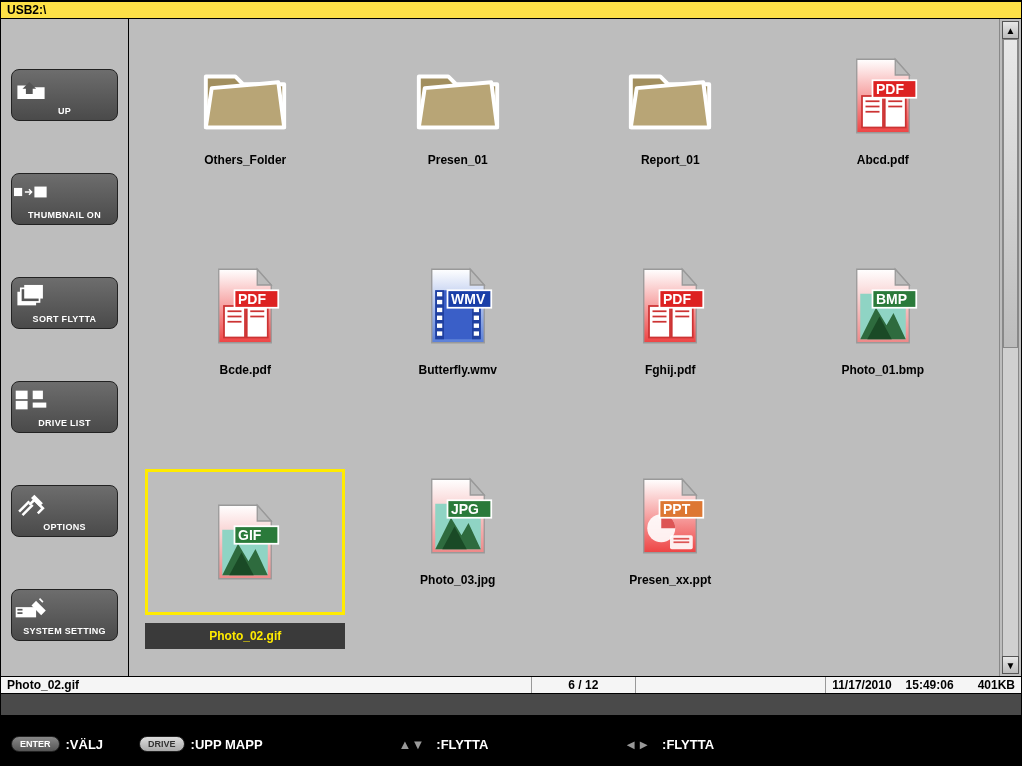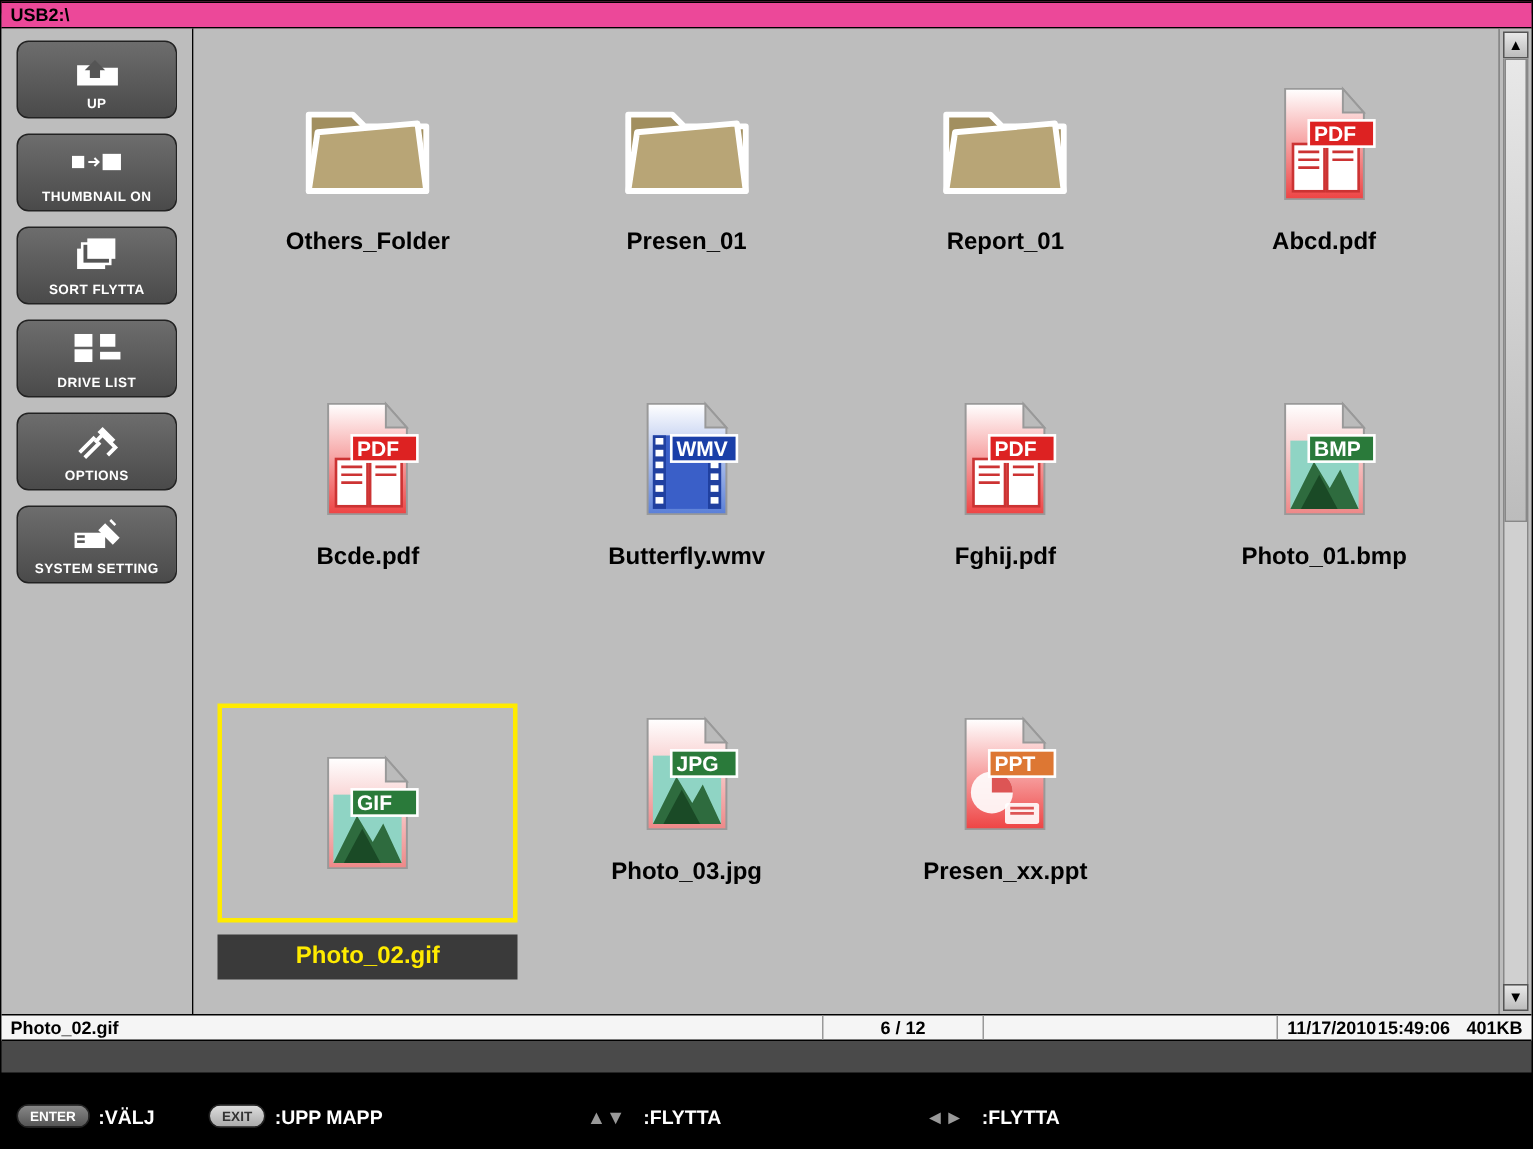--- a/index.html
+++ b/index.html
@@ -1,41 +1,41 @@
 <!DOCTYPE html>
 <html><head>
 <meta charset="utf-8">
 <style>
   * { box-sizing: border-box; margin: 0; padding: 0; font-family: Arial, Helvetica, sans-serif; }
   body { background: #000; width: 1022px; height: 766px; overflow: hidden; }
   .window { width: 1020px; height: 714px; margin: 1px; background: #4a4a4a; border-radius: 10px 10px 0 0; position: relative; }
   .titlebar { height: 22px; background: linear-gradient(#5b5b5b, #424242); border-radius: 10px 10px 0 0; color: #fff; font-size: 12px; font-weight: bold; padding: 4px 10px; letter-spacing: 0.5px; }
-  .pathbar { height: 18px; background: #ec4899; border: 1px solid #000; border-left:0; border-right:0; font-size: 12px; font-weight: bold; padding: 1px 6px; }
+  .pathbar { height: 18px; background: #fde047; border: 1px solid #000; border-left:0; border-right:0; font-size: 12px; font-weight: bold; padding: 1px 6px; }
   .body { display: flex; height: 657px; }
   .sidebar { width: 128px; background: #bdbdbd; padding: 8px 10px; display: flex; flex-direction: column; gap: 10px; border-right: 1px solid #000; }
-  .sbtn { background: linear-gradient(#6d6d6d,#4a4a4a); border: 1px solid #222; border-radius: 8px; height: 52px; color: #fff; display:flex; flex-direction:column; align-items:center; justify-content:center; gap:4px; cursor:pointer; font-size:9px; font-weight:bold; letter-spacing:0.3px; text-align:center; padding:4px 2px;}
+  .sbtn { background: linear-gradient(#6d6d6d,#4a4a4a); border: 1px solid #222; border-radius: 8px; height: 52px; color: #fff; display:flex; flex-direction:column; justify-content:center; gap:4px; cursor:pointer; font-size:9px; font-weight:bold; letter-spacing:0.3px; text-align:center; padding:4px 2px;margin-top:42px;}
   .sbtn svg { width: 34px; height: 28px; }
   .content-wrap { flex:1; display:flex; }
   .grid { flex:1; background:#bdbdbd; padding: 30px 10px 10px 10px; display:grid; grid-template-columns: repeat(4, 1fr); grid-template-rows: repeat(3, 210px); justify-items:center; align-items:start; overflow:hidden;}
   .item { width: 200px; display:flex; flex-direction:column; align-items:center; gap:8px; cursor:pointer;}
   .icon-box { width:94px; height:94px; display:flex; align-items:center; justify-content:center; }
-  .label { font-size:16px; font-weight:bold; color:#000; text-align:center; padding:2px 6px; width: 200px;}
+  .label { font-size:12px; font-weight:bold; color:#000; text-align:center; padding:2px 6px; width: 200px;}
   .item.selected .sel-frame { border: 3px solid #ffeb00; }
   .sel-frame { width:200px; height:146px; display:flex; align-items:center; justify-content:center; }
   .item.selected .label { background:#3a3a3a; color:#ffeb00; width:200px; padding:6px;}
   .scrollbar { width:22px; background:#bdbdbd; border-left:1px solid #888; display:flex; flex-direction:column; align-items:stretch; padding:2px;}
   .scroll-btn { height:18px; background:linear-gradient(#e8e8e8,#bcbcbc); border:1px solid #555; display:flex; align-items:center; justify-content:center; cursor:pointer; font-size:10px;}
   .scroll-track { flex:1; background:#d0d0d0; border:1px solid #888; border-top:0; border-bottom:0; position:relative;}
   .scroll-thumb { position:absolute; left:0; right:0; top:0; height:50%; background:linear-gradient(#e8e8e8,#bcbcbc); border:1px solid #888;}
   .statusbar { height:18px; background:#f5f5f5; border-top:1px solid #000; border-bottom:1px solid #000; display:flex; font-size:12px; font-weight:bold; align-items:center;}
   .statusbar > div { padding: 0 6px; border-right:1px solid #999; height:100%; display:flex; align-items:center;}
   .status-name { width:560px; }
   .status-count { width:110px; justify-content:center;}
   .status-spacer { width:200px; }
-  .status-date { flex:1; justify-content:space-between; gap:1px;}
+  .status-date { flex:1; justify-content:space-between; gap:14px;}
   .footer { height: 48px; width:900px; margin:5px 1px 0 1px; display:flex; align-items:center; gap:6px; padding: 16px 10px; color:#fff; font-size:13px; font-weight:bold;}
   .key { background:linear-gradient(#888,#555); border:1px solid #222; border-radius:10px; padding:2px 8px; font-size:9px; color:#fff; font-weight:bold;}
   .key.exit { background:linear-gradient(#ddd,#aaa); color:#333;}
   .footer .lbl { margin-right: 30px; }
   .arrows { color:#999; font-size:13px; margin: 0 6px;}
   
   .badge { fill:#fff; font-family:Arial; font-weight:bold; }
 </style>
 </head>
 <body>
@@ -334,19 +334,19 @@
     <div class="status-date" style="border:0">
       <span>11/17/2010</span>
       <span>15:49:06</span>
       <span style="margin-left:10px">401KB</span>
     </div>
   </div>
 </div>
 <div class="footer">
   <span class="key">ENTER</span>
   <span class="lbl">:VÄLJ</span>
-  <span class="key exit">EXIT</span>
+  <span class="key exit">DRIVE</span>
   <span class="lbl">:UPP MAPP</span>
   <span class="arrows" style="margin-left:100px">▲▼</span>
   <span class="lbl">:FLYTTA</span>
   <span class="arrows" style="margin-left:100px">◄►</span>
   <span class="lbl">:FLYTTA</span>
 </div>
 
 </body></html>

